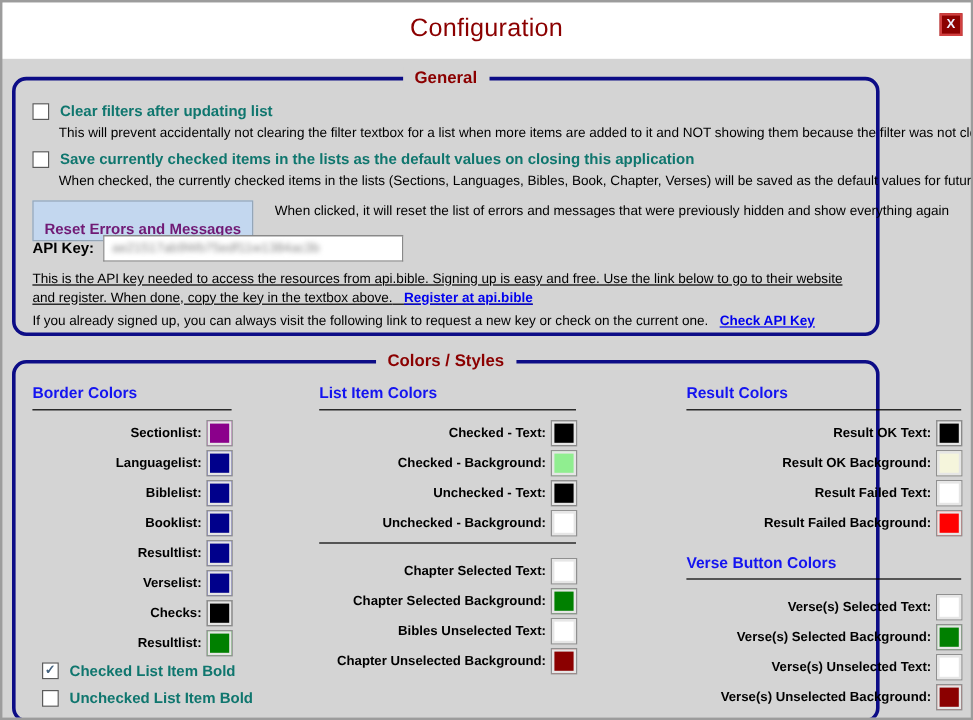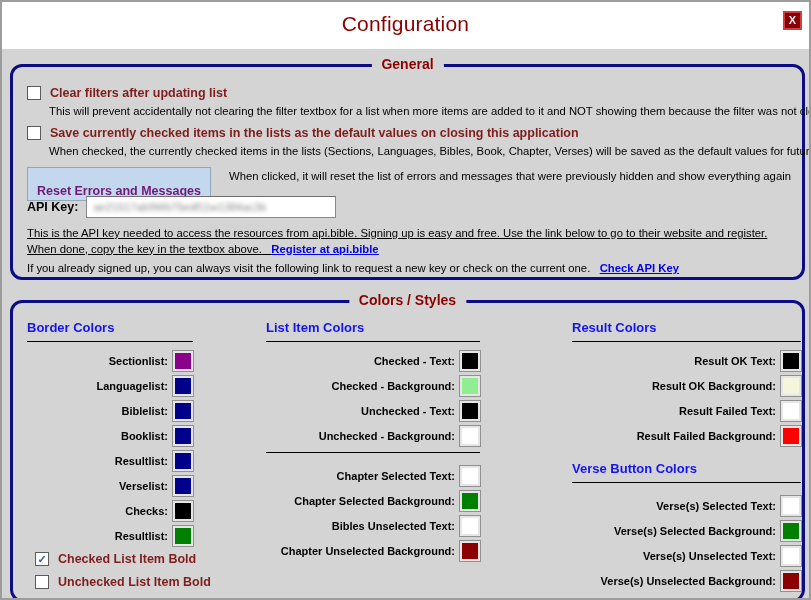--- a/index.html
+++ b/index.html
@@ -18,39 +18,39 @@
     letter-spacing:0.2px;
   }
   .close-btn {
     position:absolute; top:9px; right:7px; width:19px; height:19px;
     background:#8B0000; border:2px solid #D04040; color:#EFEFFF;
     font-size:11px; font-weight:bold; line-height:14px; text-align:center; cursor:pointer;
   }
 
   
   .groupbox {
-    position:absolute; left:8px; width:795px;
+    position:absolute; left:8px; width:723px;
     border:3px solid #0C0C86; border-radius:12px;
   }
   .group-title {
     position:absolute; top:-11px; left:50%; transform:translateX(-50%);
     background:#D4D4D4; padding:0 10px;
     color:#8B0000; font-weight:bold; font-size:14px; white-space:nowrap;
   }
   #general-box { top:62px; height:216px; padding:18px 14px 0 14px; }
   #colors-box  { top:298px; height:302px; }
 
   
   .cb-row { display:flex; align-items:center; gap:9px; height:16px; }
   .checkbox {
     width:14px; height:14px; background:#FFFFFF; border:1px solid #5A5A5A;
     flex:0 0 14px; text-align:center; line-height:12px; font-size:11px;
     color:#44627E; font-weight:bold; cursor:pointer;
   }
-  .cb-label { font-weight:bold; font-size:12.5px; color:#7f1d1d; white-space:nowrap; }
+  .cb-label { font-weight:bold; font-size:12.5px; color:#0f766e; white-space:nowrap; }
   .desc { margin:4px 0 0 22px; font-size:11.3px; color:#000; white-space:nowrap; }
   .row2 { margin-top:8px; }
 
   .button-row { margin-top:7px; display:flex; align-items:center; gap:18px; height:23px; }
   .reset-btn {
     height:23px; padding:16px 9px; background:#C3D7EF; border:1px solid #94A6B8;
     font-family:"Liberation Sans",sans-serif; font-weight:bold; font-size:12.5px; color:#701a75;
     cursor:pointer; white-space:nowrap;margin-top:17px;
   }
   .button-desc { font-size:11.3px; white-space:nowrap; }

